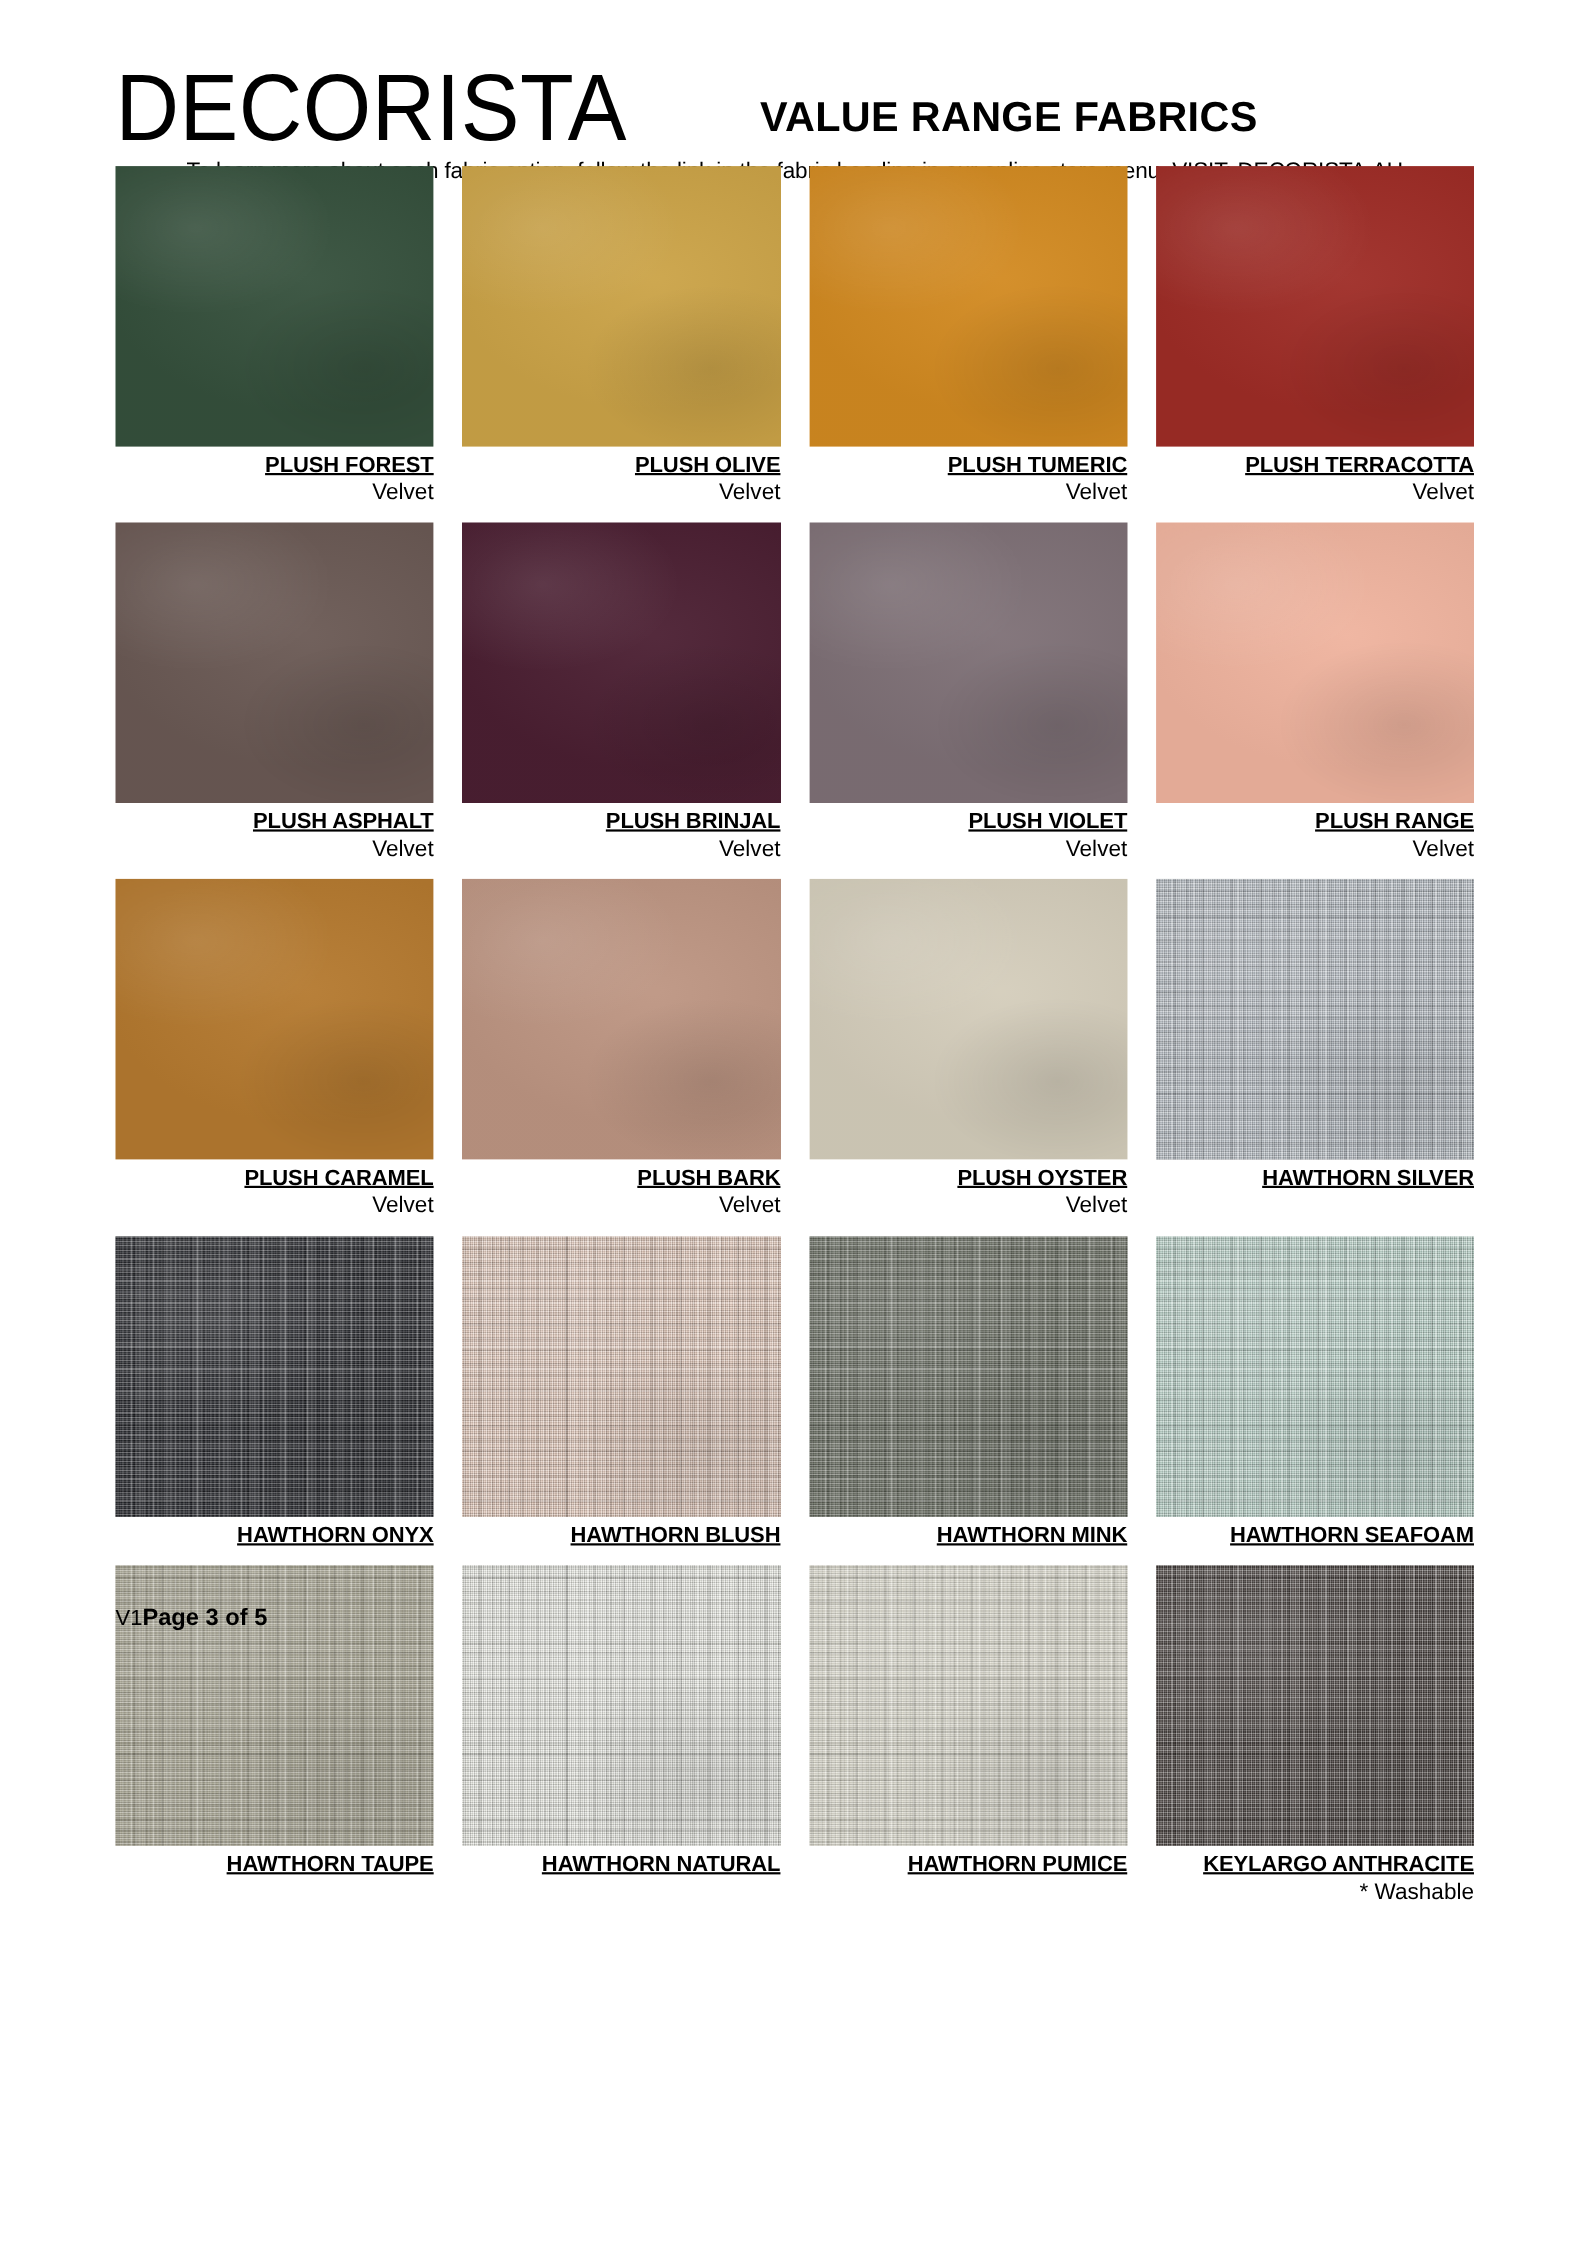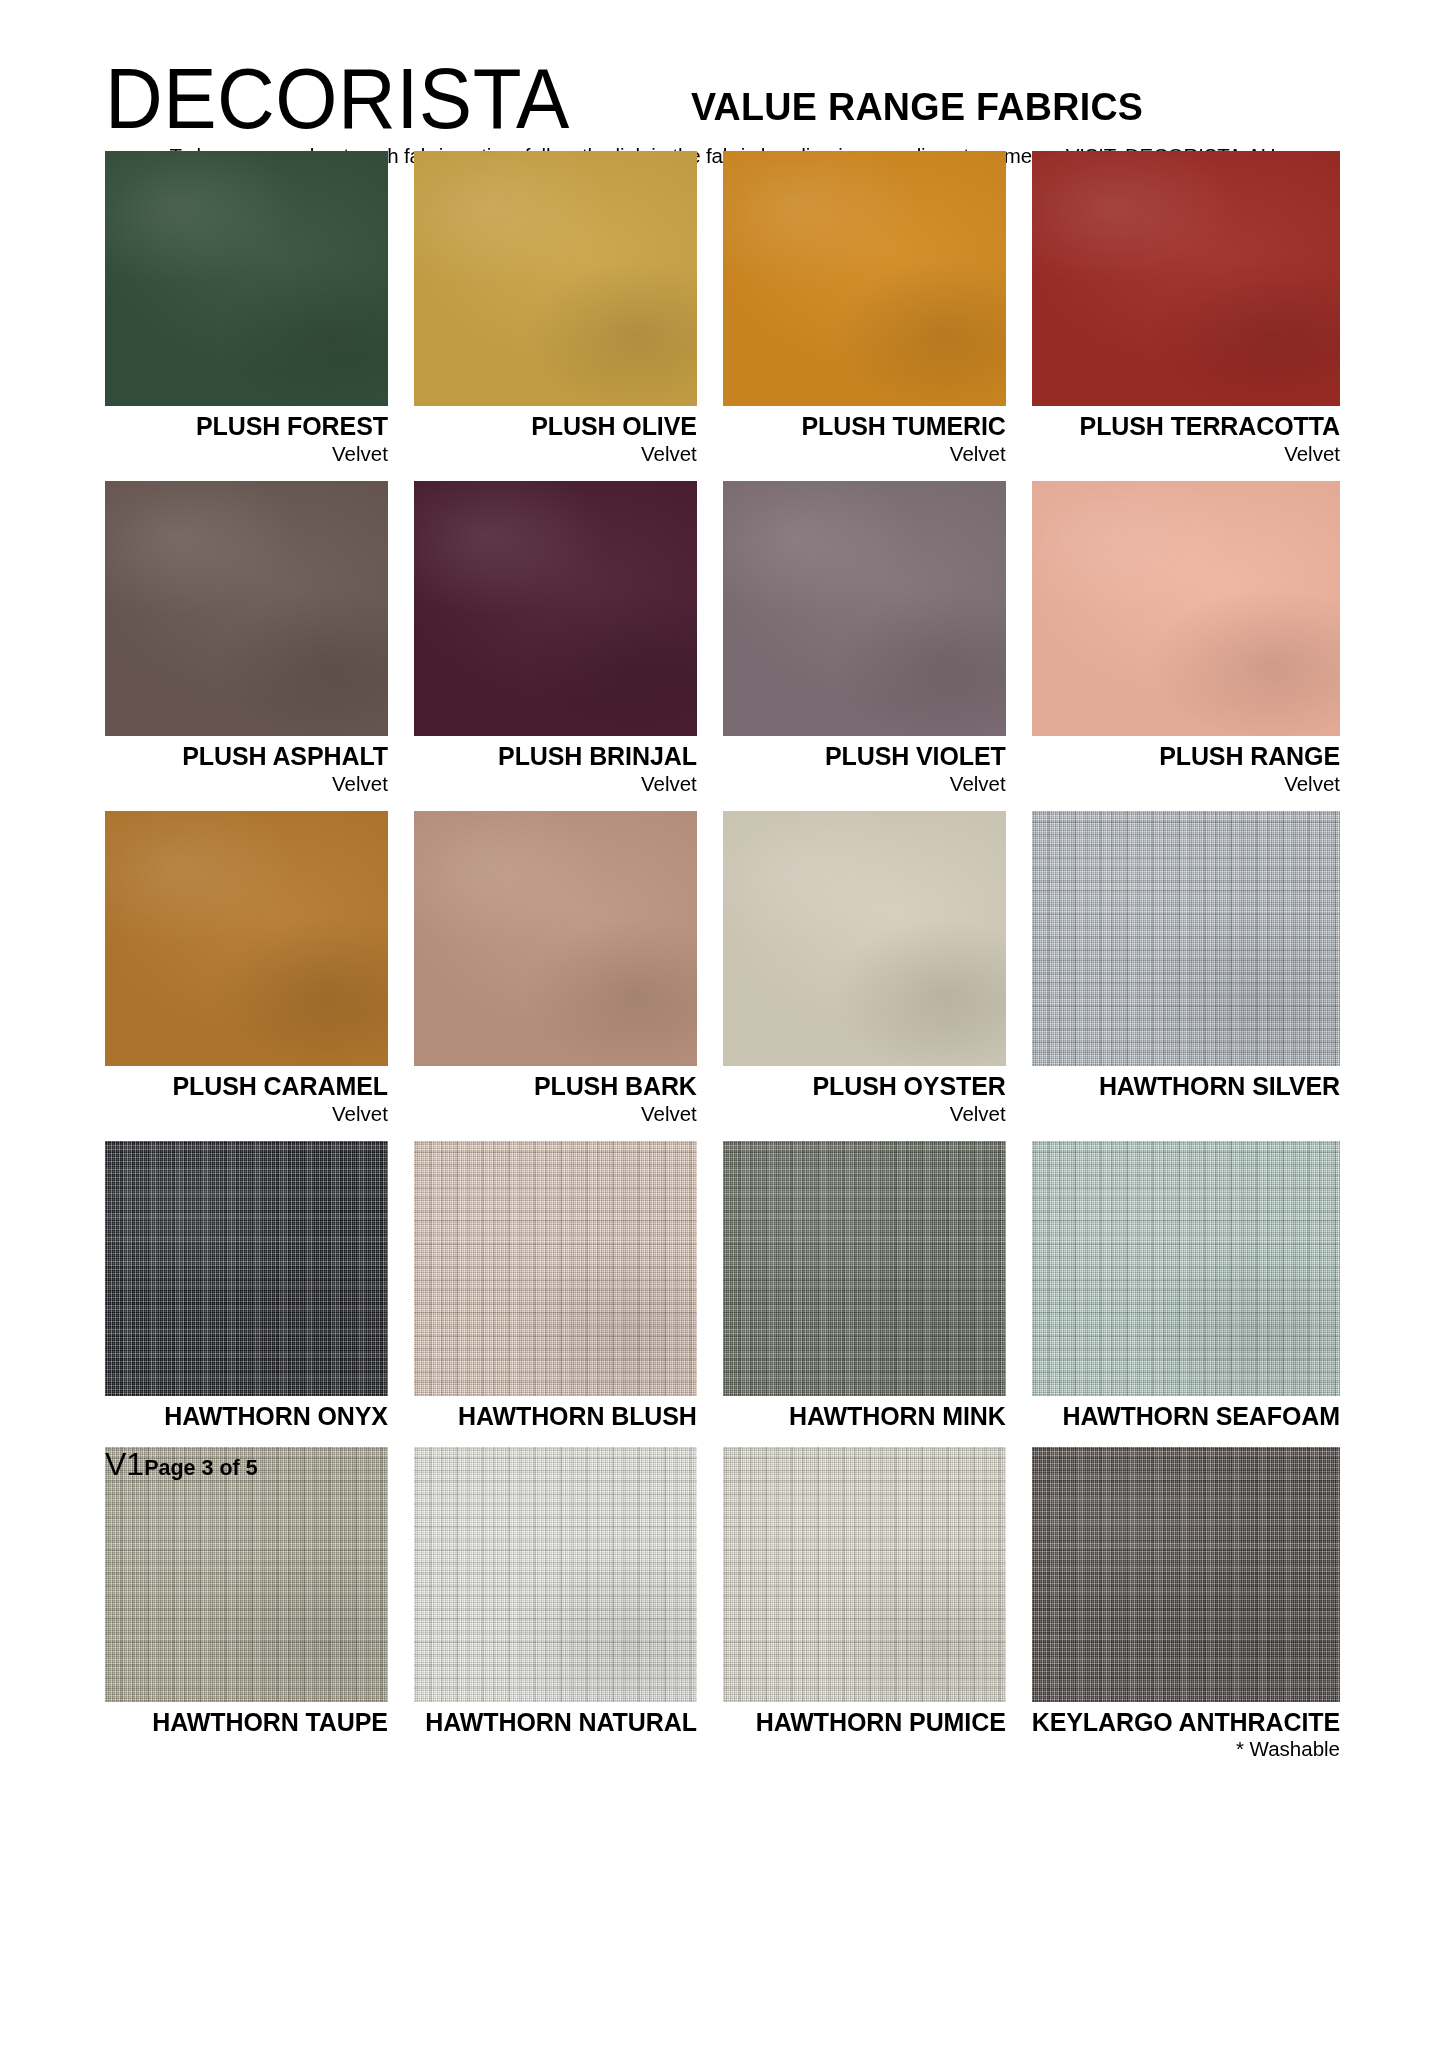--- a/index.html
+++ b/index.html
@@ -86,25 +86,26 @@
     position: relative;
     overflow: hidden;
     background-repeat: repeat;
   }
   .cell-labels {
     padding-top: 6px;
     padding-bottom: 15px;
     text-align: right;
   }
   .cell-name {
-    font-size: 25px;
+    font-size: 20px;
     font-weight: bold;
     letter-spacing: -0.1px;
     line-height: 1.18;
     white-space: nowrap;
+    text-decoration: underline;
   }
   .cell-sub {
     font-size: 20.5px;
     font-weight: 400;
     line-height: 1.2;
     white-space: nowrap;
   }
   .cell-sub:empty { display: block; height: 0; }
 
   
@@ -164,21 +165,21 @@
     left: 105px;
     right: 105px;
     bottom: 58px;
     display: flex;
     align-items: baseline;
     font-size: 22px;
   }
   .footer-version {
     flex: 0 0 auto;
     font-weight: 400;
-    font-size: 32px;
+    font-size: 20px;
   }
   .footer-note {
     flex: 1 1 auto;
     text-align: center;
     font-weight: 400;
     font-size: 21.5px;
     letter-spacing: -0.1px;
     margin-left: -40px;
   }
   .footer-page {

